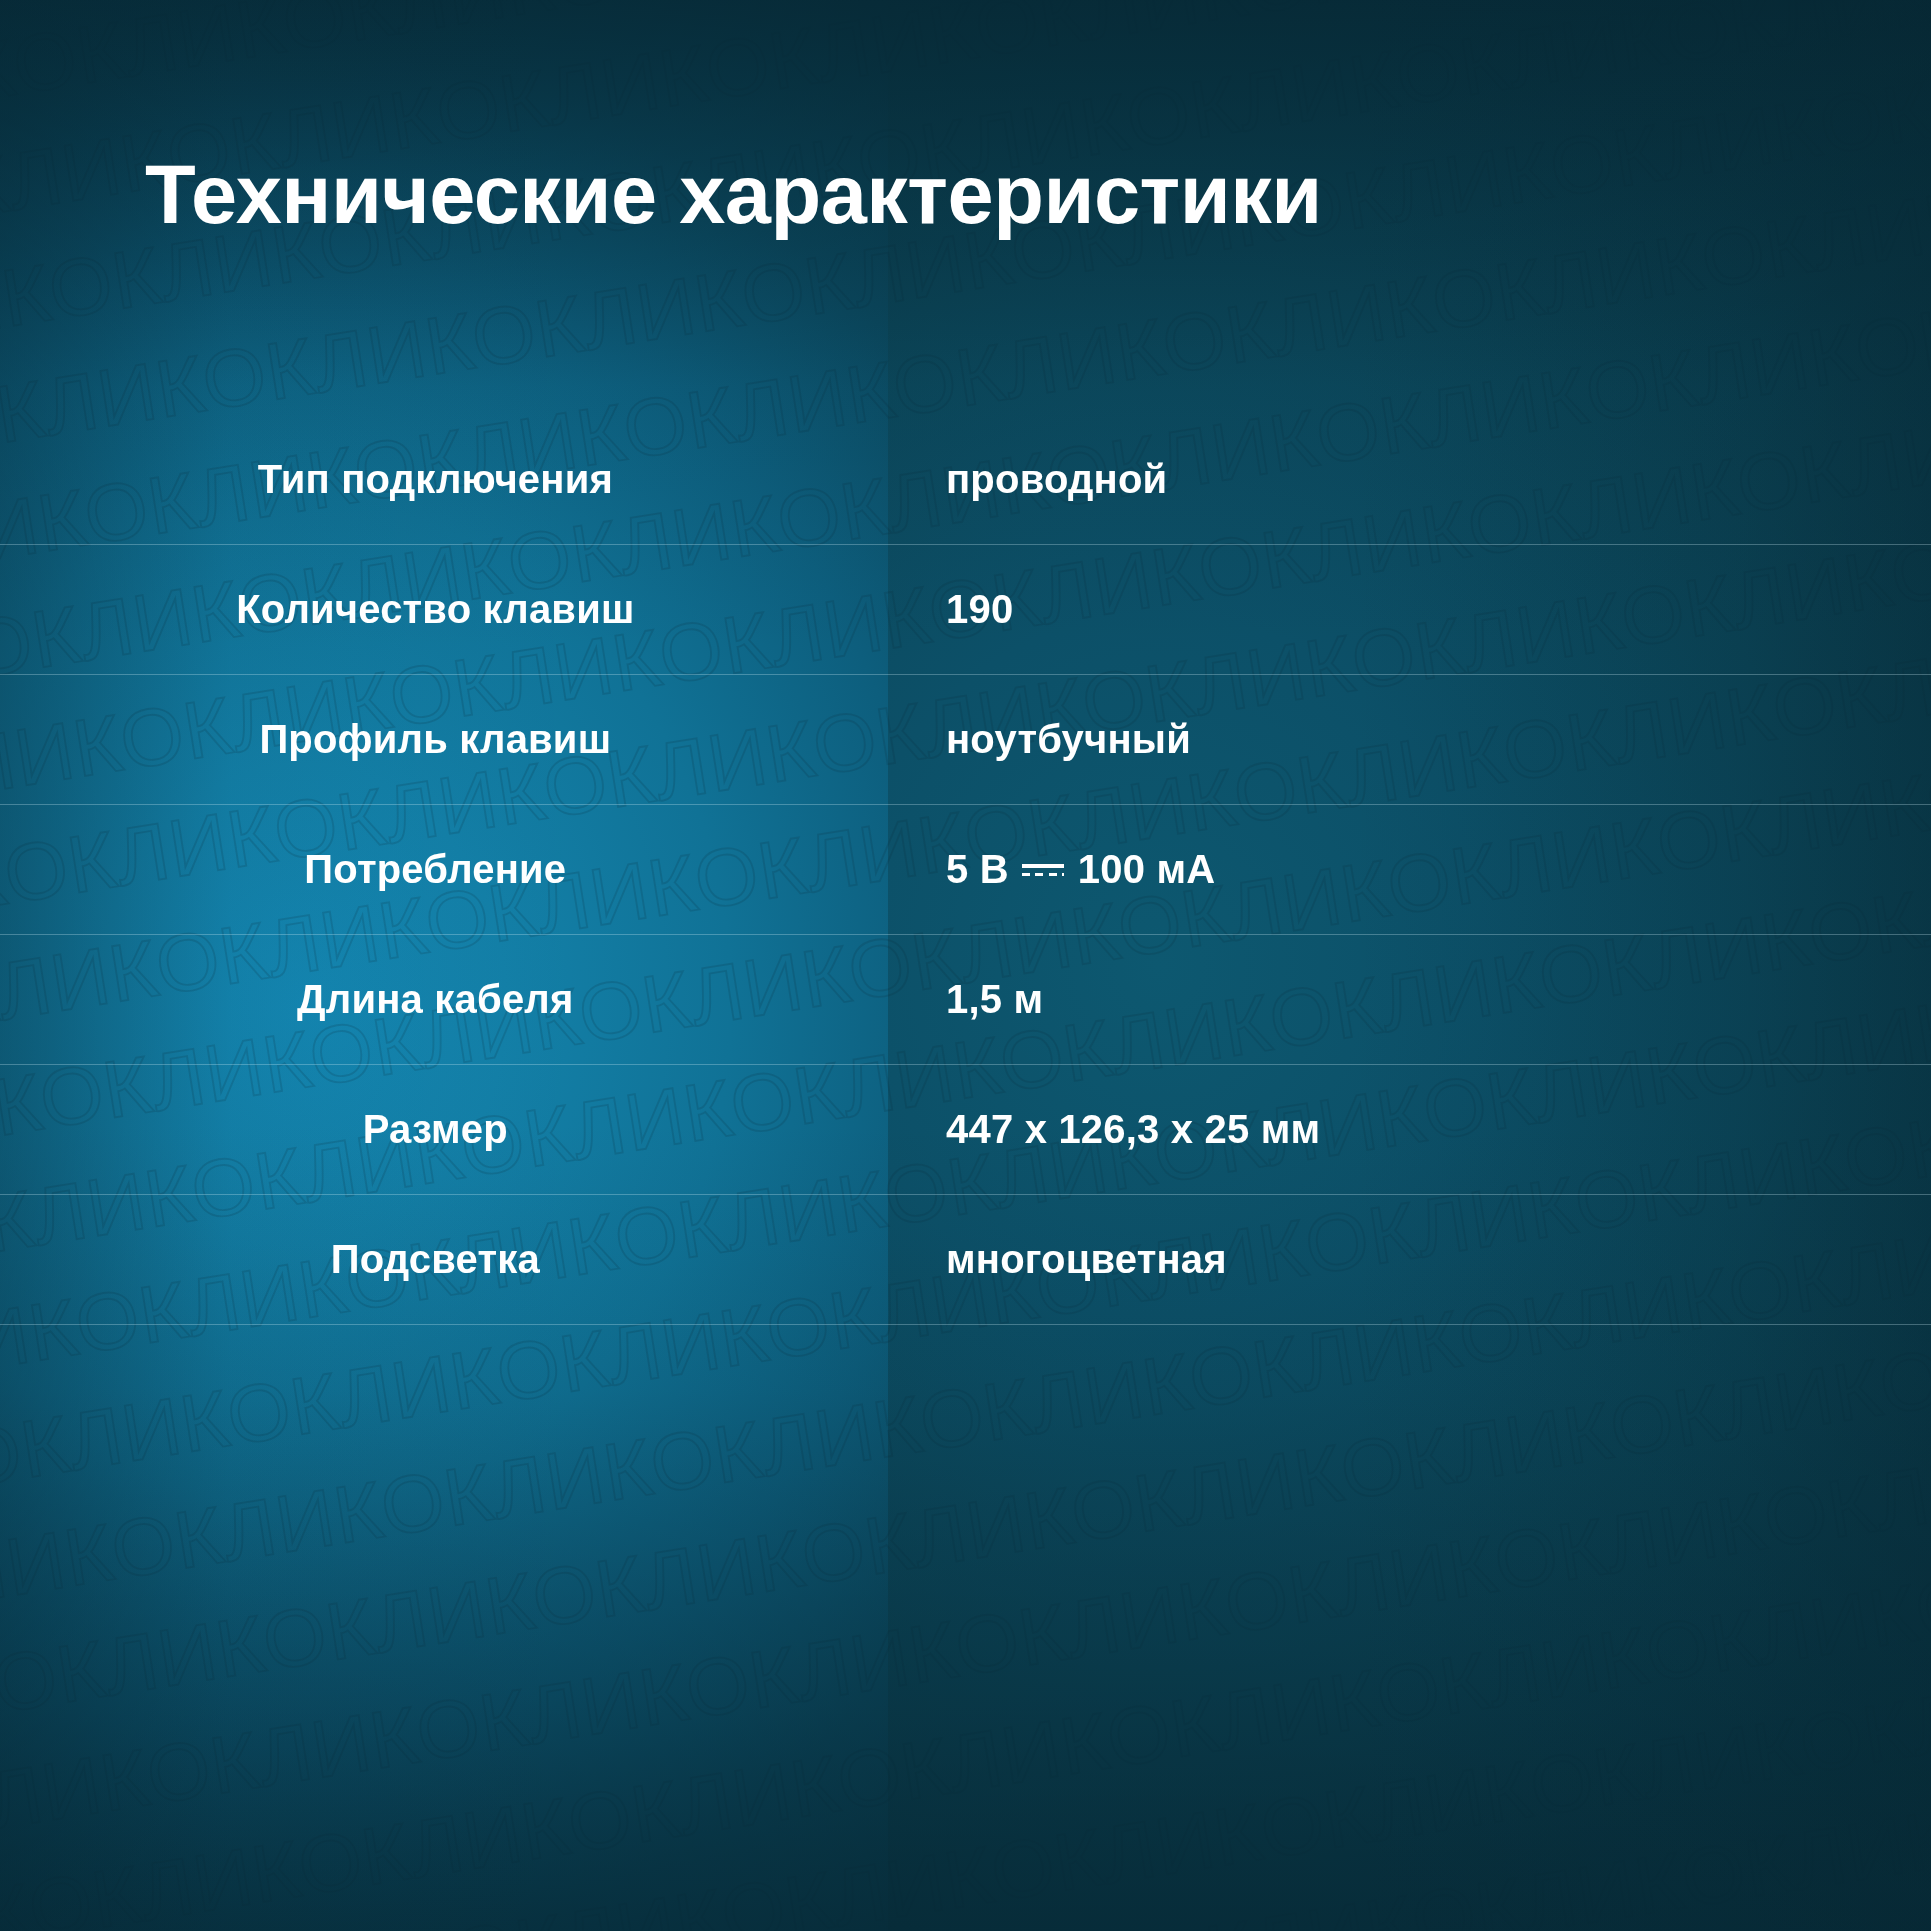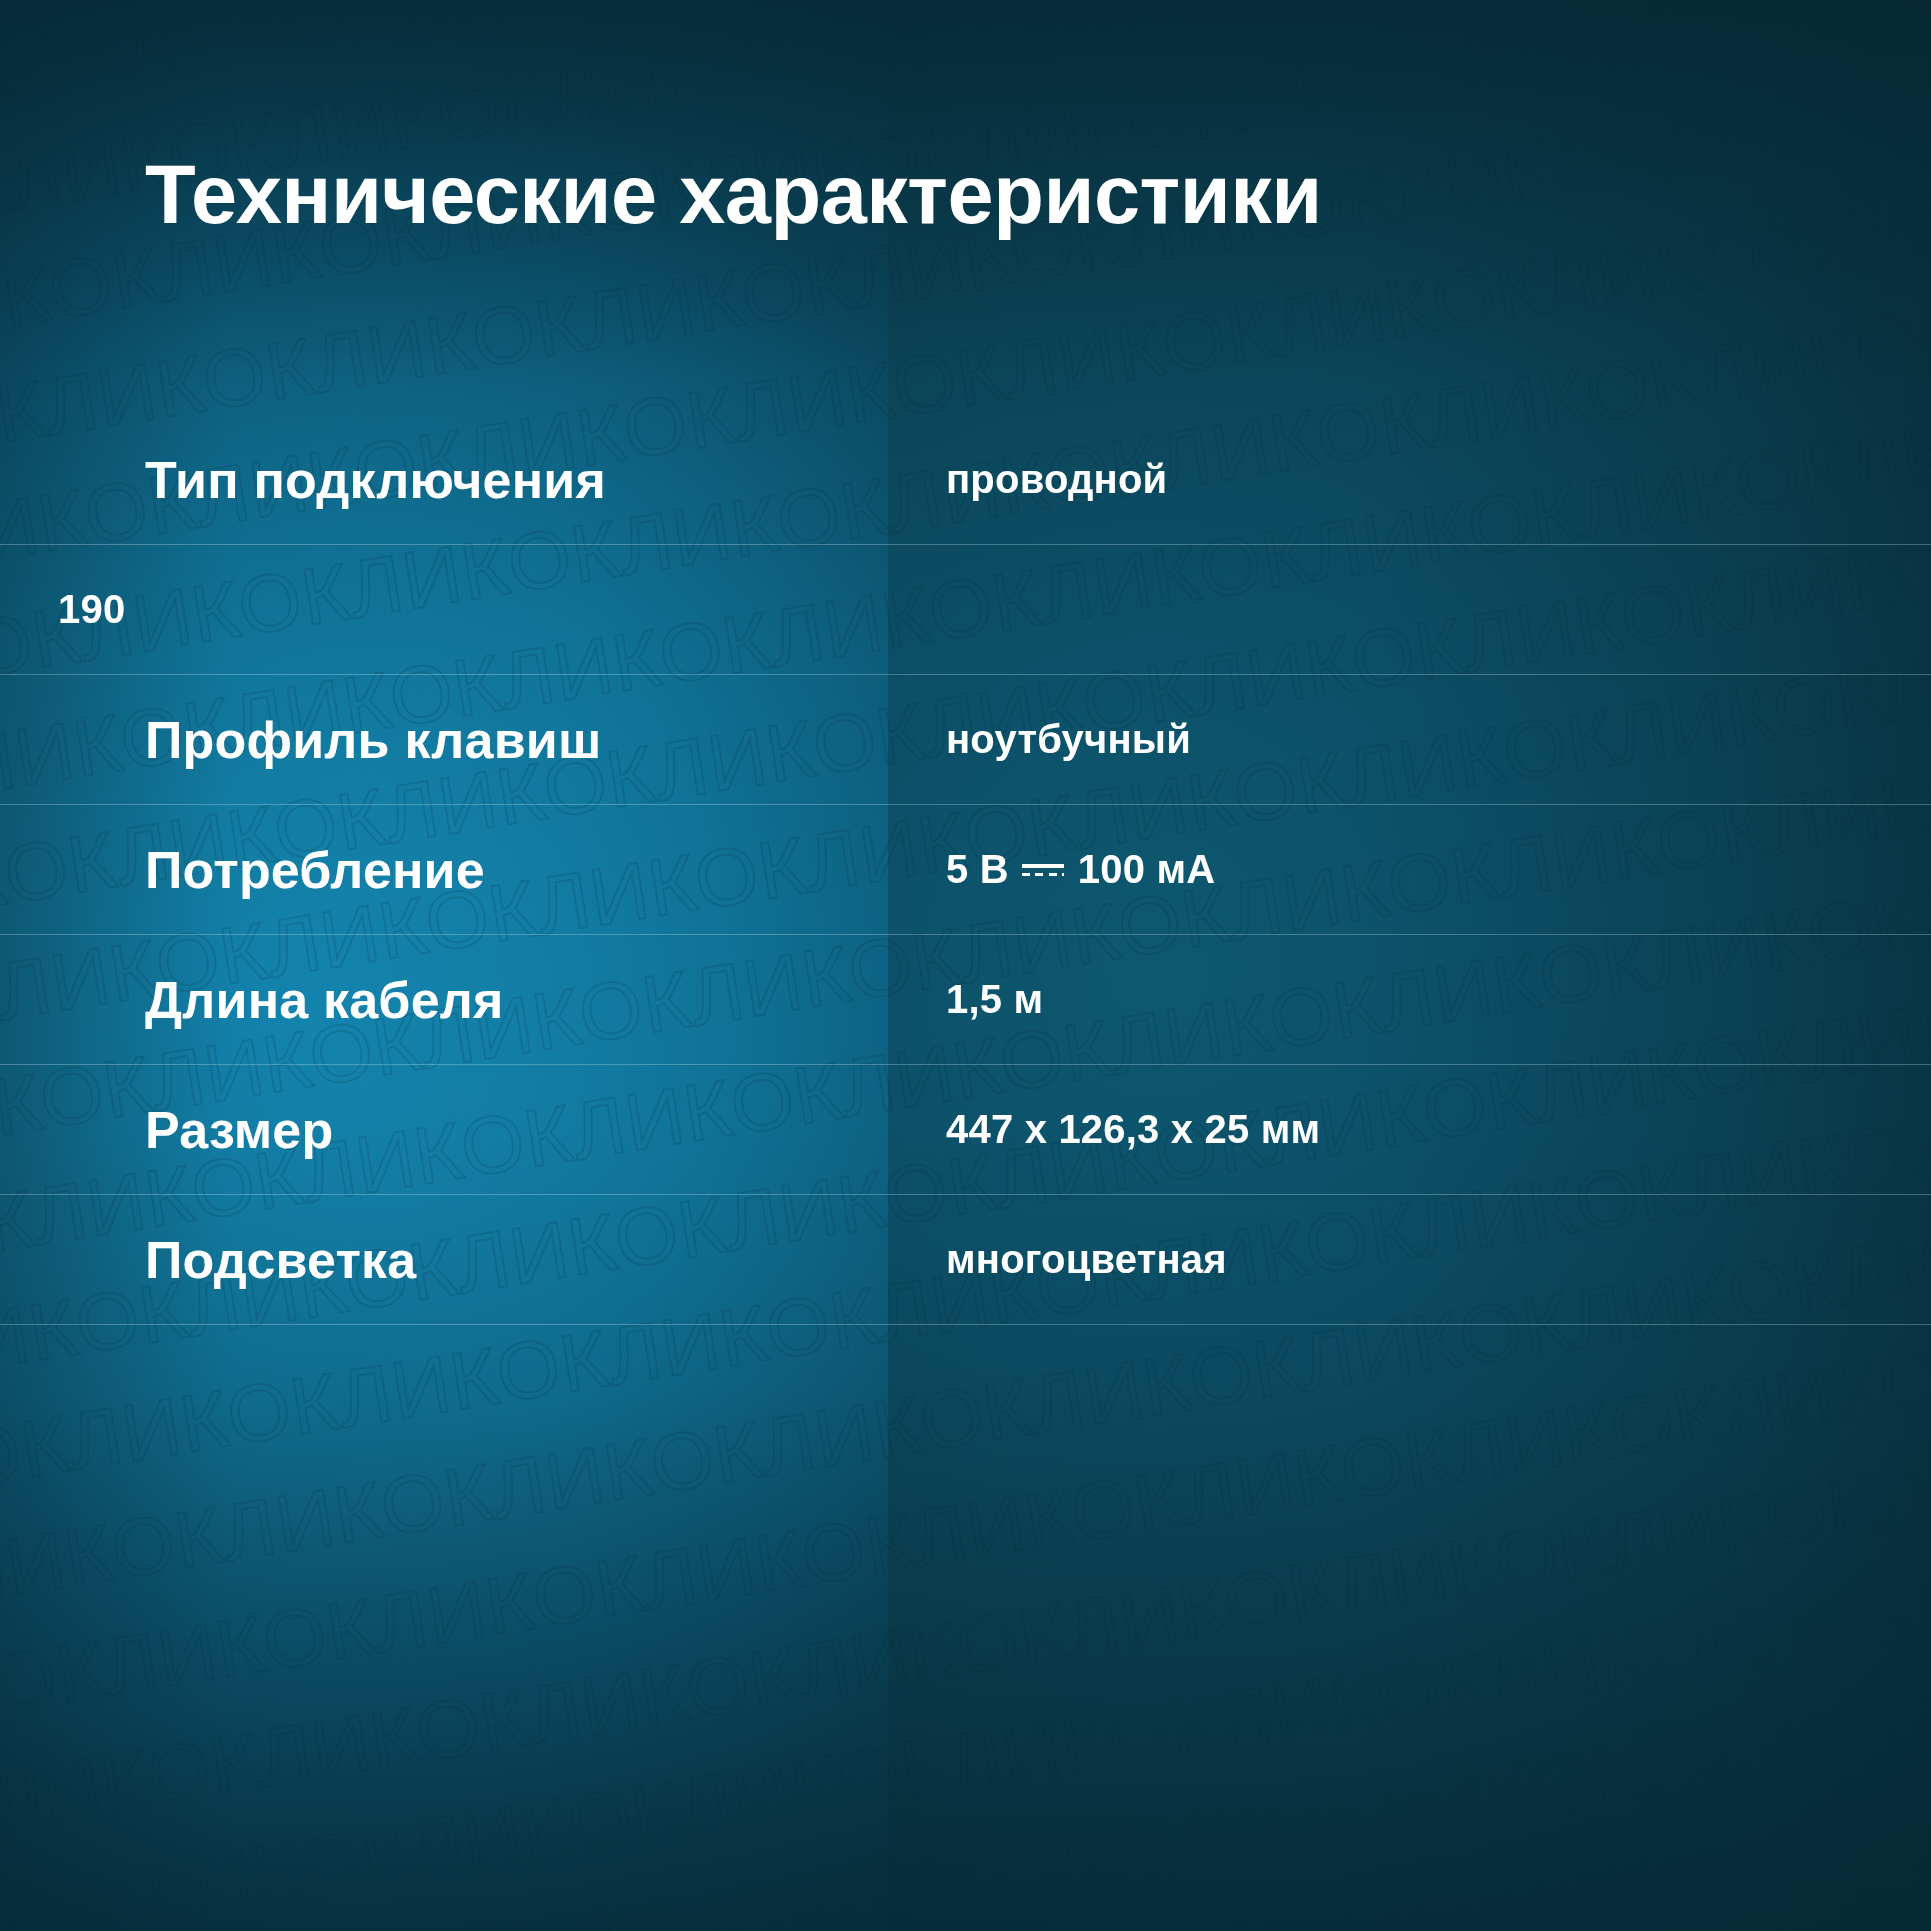--- a/index.html
+++ b/index.html
@@ -132,27 +132,27 @@
   .spec-row {
     position: relative;
     display: flex;
     align-items: center;
     height: 130px;
     border-bottom: 1px solid rgba(205,235,245,0.30);
   }
   .spec-row:first-child { border-top: none; }
   .spec-label {
     width: 888px;
-    padding-left: 145px;
     padding-right: 17.4px;
     color: #ffffff;
-    font-size: 52px;
+    font-size: 40px;
     font-weight: 700;
     letter-spacing: 0.2px;
     white-space: nowrap;
+    text-align: center;
   }
   .spec-value {
     flex: 1;
     padding-left: 58px;
     color: #ffffff;
     font-size: 40px;
     font-weight: 700;
     letter-spacing: 0.2px;
     white-space: nowrap;
     display: flex;
@@ -227,20 +227,21 @@
   <div class="bg-vignette-h"></div>
 
   <h1 class="title">Технические характеристики</h1>
 
   <div class="spec-table" id="spec-table">
       <div class="spec-row">
         <div class="spec-label">Тип подключения</div>
         <div class="spec-value">проводной</div>
       </div>
       <div class="spec-row">
+        <div class="spec-label">Количество клавиш</div>
         <div class="spec-value">190</div>
       </div>
       <div class="spec-row">
         <div class="spec-label">Профиль клавиш</div>
         <div class="spec-value">ноутбучный</div>
       </div>
       <div class="spec-row">
         <div class="spec-label">Потребление</div>
         <div class="spec-value">
           <span>5 В</span>

